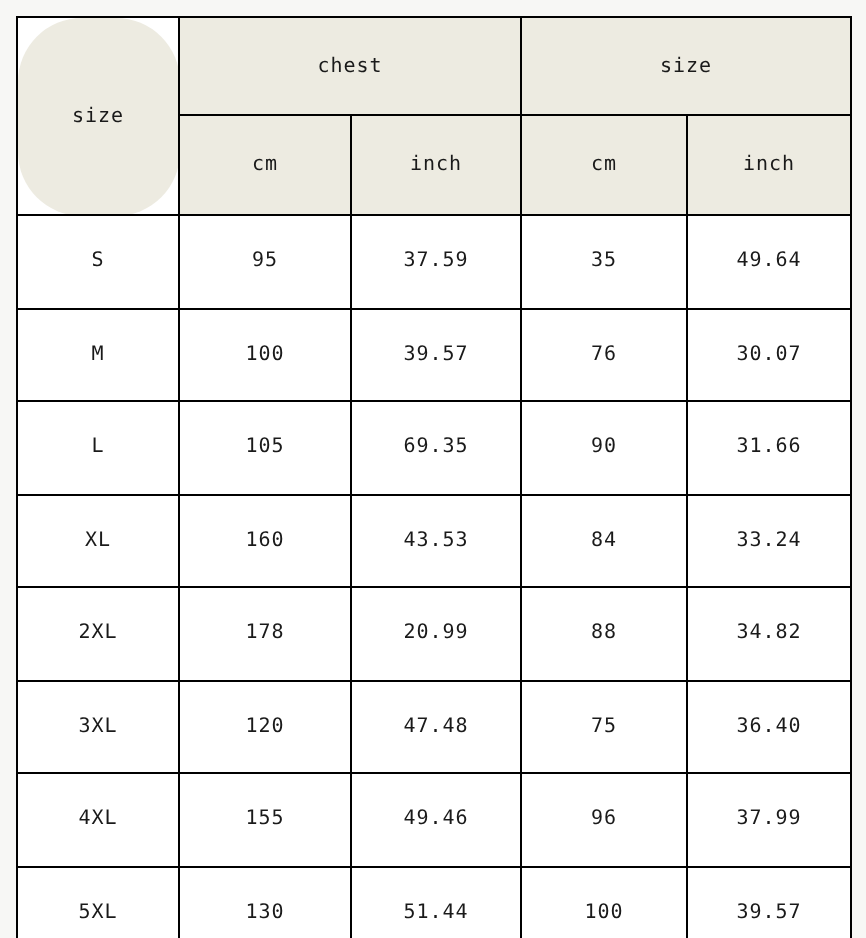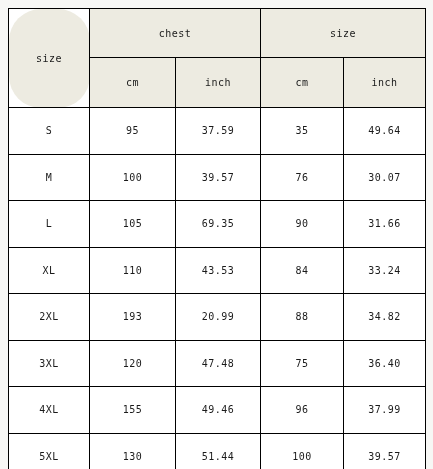--- a/index.html
+++ b/index.html
@@ -111,28 +111,28 @@
       </tr>
       <tr>
         <td>L</td>
         <td>105</td>
         <td>69.35</td>
         <td>90</td>
         <td>31.66</td>
       </tr>
       <tr>
         <td>XL</td>
-        <td>110</td>
+        <td>160</td>
         <td>43.53</td>
         <td>84</td>
         <td>33.24</td>
       </tr>
       <tr>
         <td>2XL</td>
-        <td>193</td>
+        <td>178</td>
         <td>20.99</td>
         <td>88</td>
         <td>34.82</td>
       </tr>
       <tr>
         <td>3XL</td>
         <td>120</td>
         <td>47.48</td>
         <td>75</td>
         <td>36.40</td>

